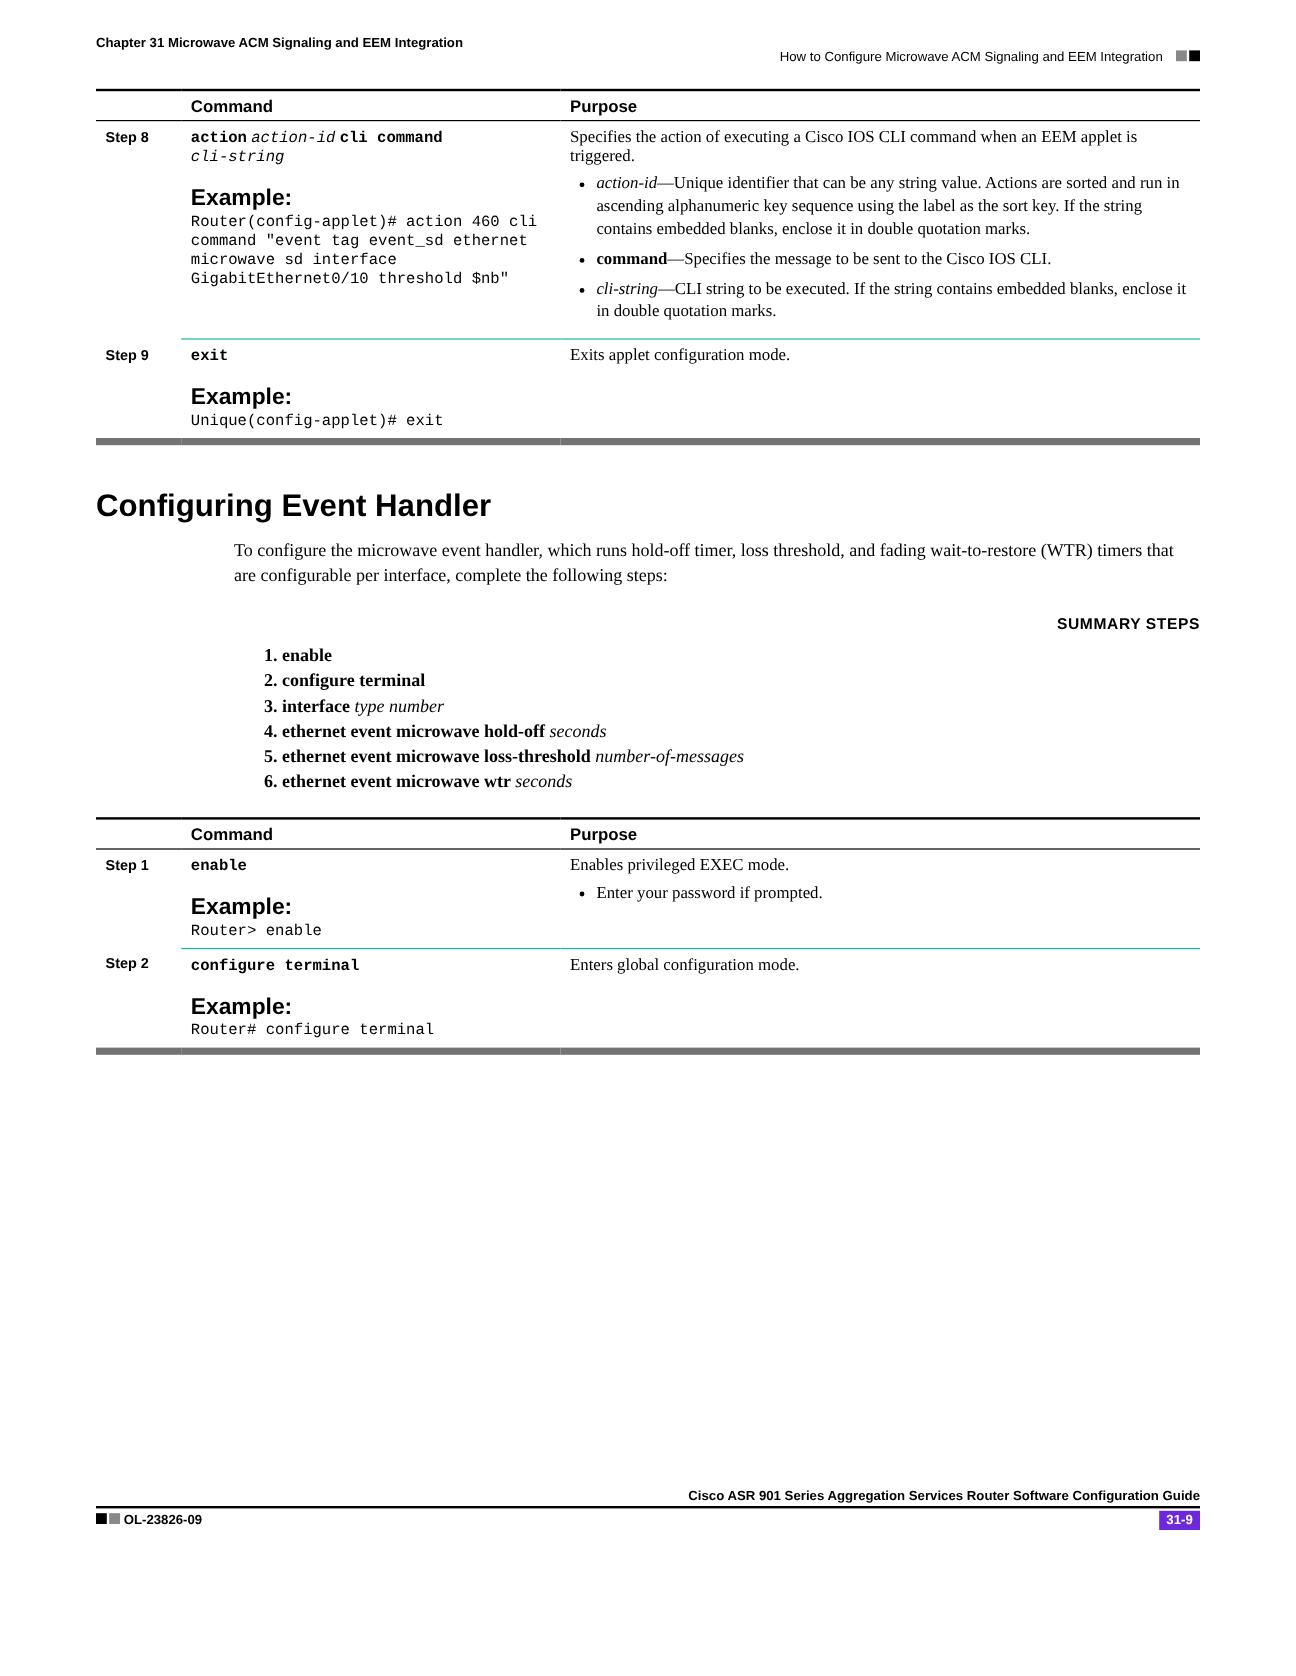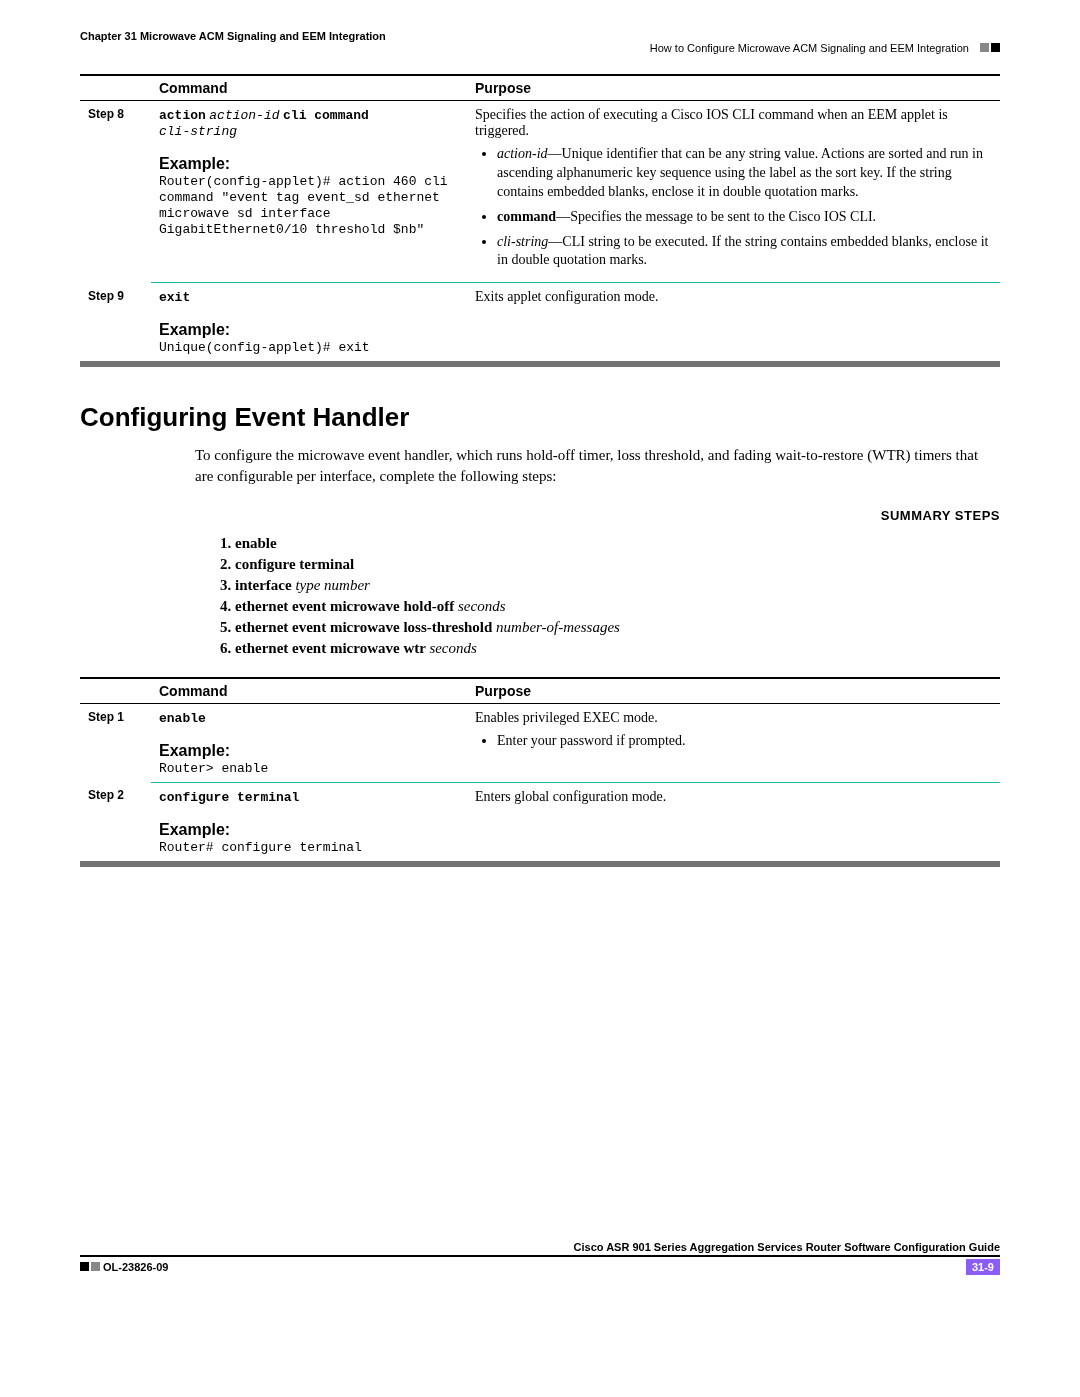--- a/index.html
+++ b/index.html
@@ -75,21 +75,21 @@
     width: 55px;
     border-bottom: none;
     border-right: none;
   }
   table.cmd td.cmd-col {
     width: 300px;
   }
   .bold-sans {
     font-family: Arial, Helvetica, sans-serif;
     font-weight: bold;
-    font-size: 16px;
+    font-size: 19px;
   }
   .mono {
     font-family: "Courier New", monospace;
     font-size: 13px;
   }
   .mono-bold {
     font-family: "Courier New", monospace;
     font-weight: bold;
     font-size: 13px;
   }
@@ -153,21 +153,21 @@
     border-bottom: 2px solid #000;
     padding-bottom: 2px;
   }
   .footer-bot {
     display: flex;
     justify-content: space-between;
     margin-top: 2px;
     align-items: center;
   }
   .page-num {
-    background: #8b5cf6;
+    background: #6d28d9;
     color: #fff;
     padding: 2px 6px;
     font-weight: bold;
   }
   .marker-left {
     display: inline-flex;
     gap: 2px;
   }
   .marker-left .sq {
     width: 9px;

